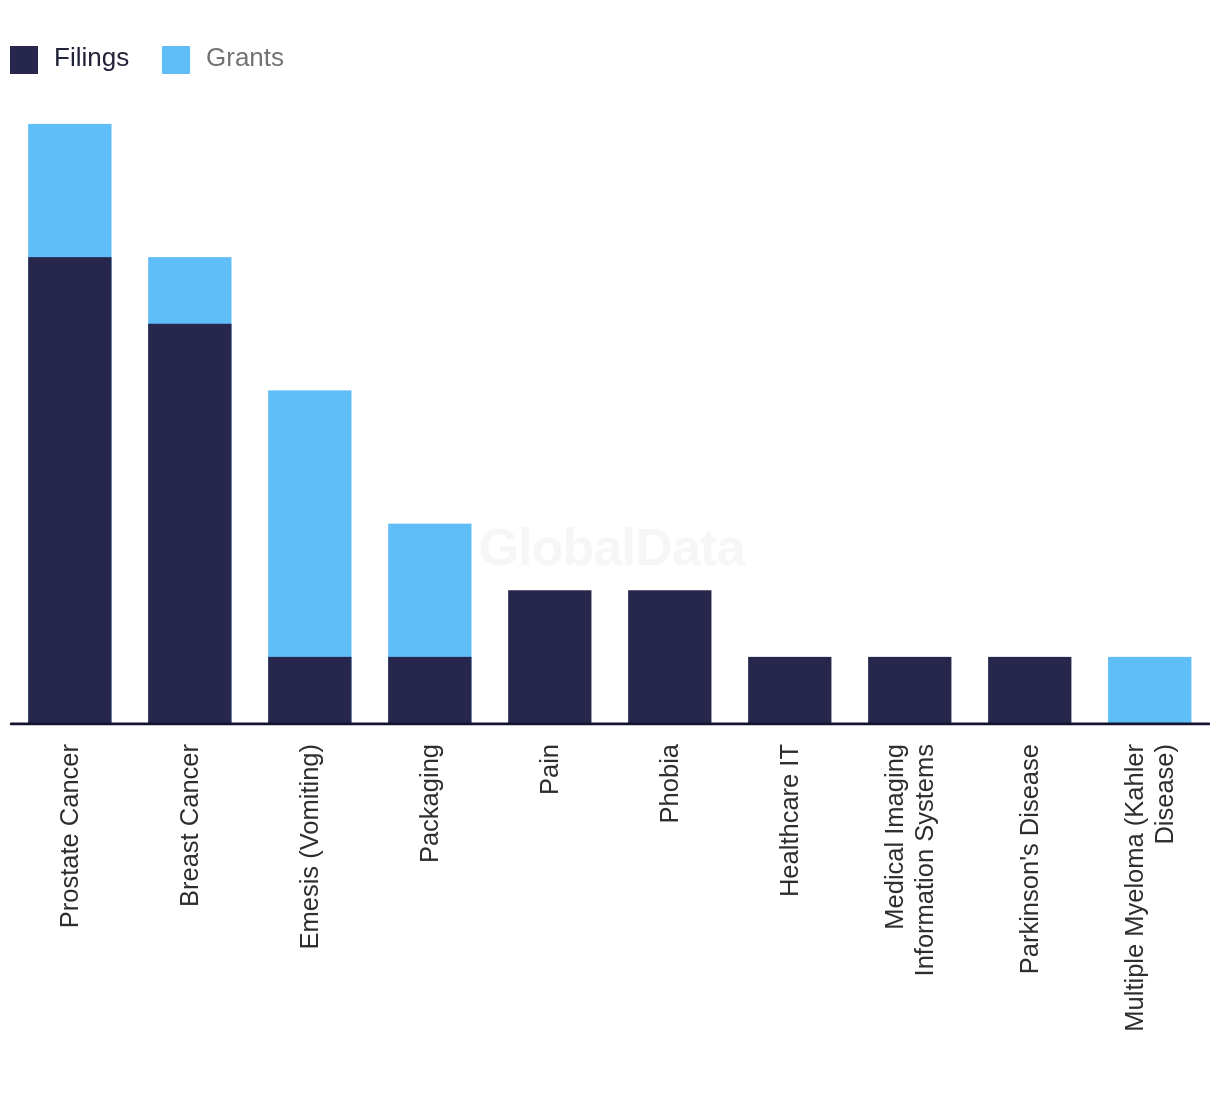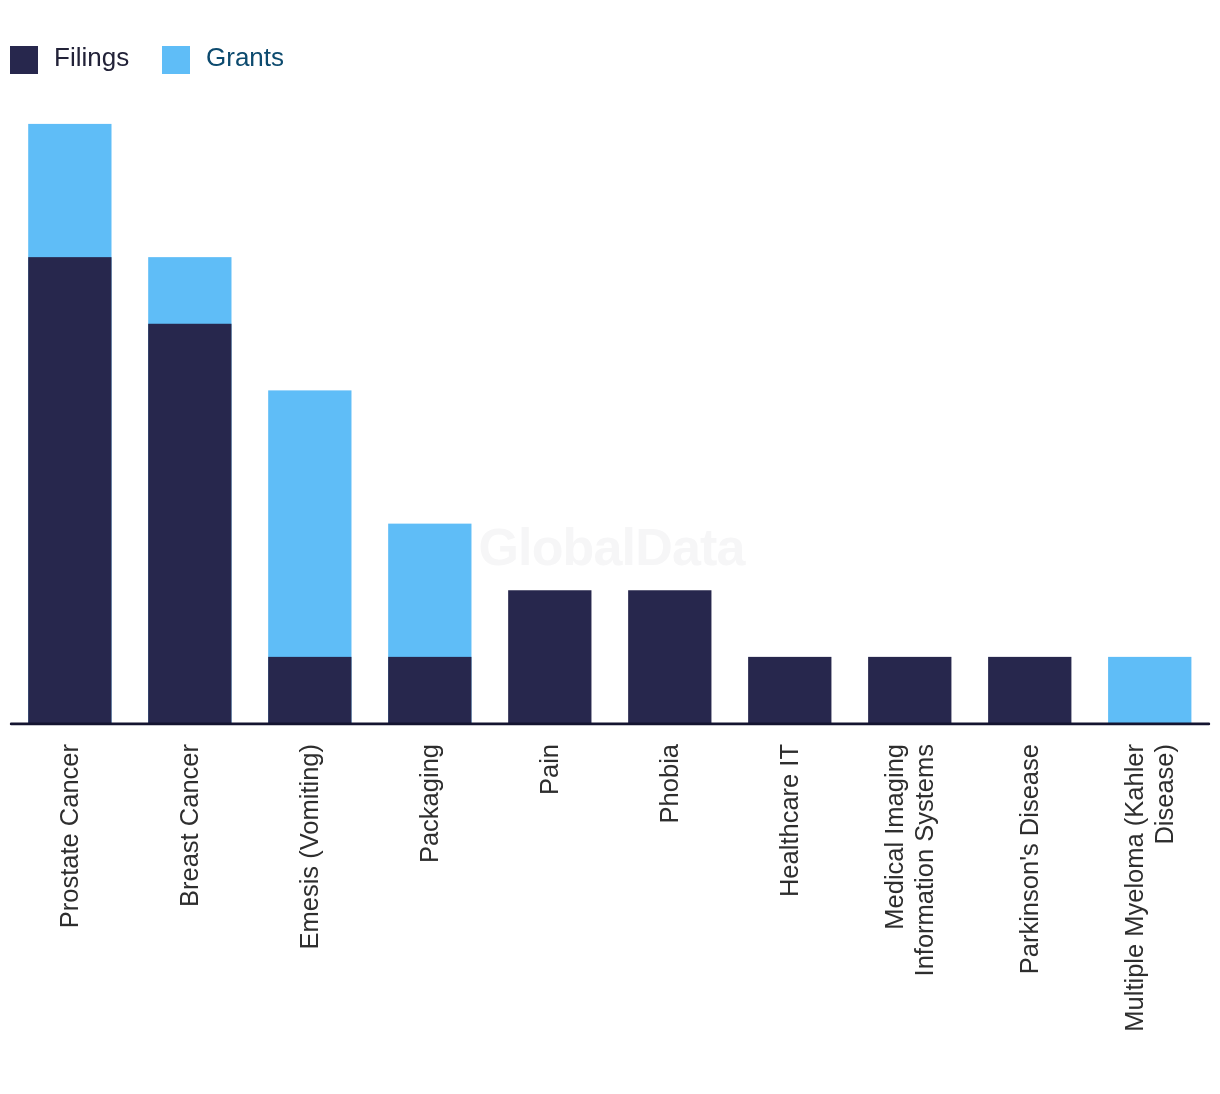--- a/index.html
+++ b/index.html
@@ -36,21 +36,21 @@
 
   <div id="legend">
 
     <div class="legend-item" style="left: 10px;">
       <div class="legend-swatch" style="background: rgb(39, 39, 77);"></div>
       <div class="legend-label" style="color: rgb(34, 34, 56);">Filings</div>
     </div>
 
     <div class="legend-item" style="left: 162px;">
       <div class="legend-swatch" style="background: rgb(95, 189, 247);"></div>
-      <div class="legend-label" style="color: #0c4a6e;">Grants</div>
+      <div class="legend-label" style="color: #737373;">Grants</div>
     </div>
 
   </div>
 
   <div id="plot">
 
     <div id="watermark" style="color: rgb(246, 246, 247); font-size: 52px; line-height: 58.084px; left: 478.5px; top: 517.74px;">GlobalData</div>
 
     <svg id="chart-svg" width="1220" height="1094" viewBox="0 0 1220 1094">
 

